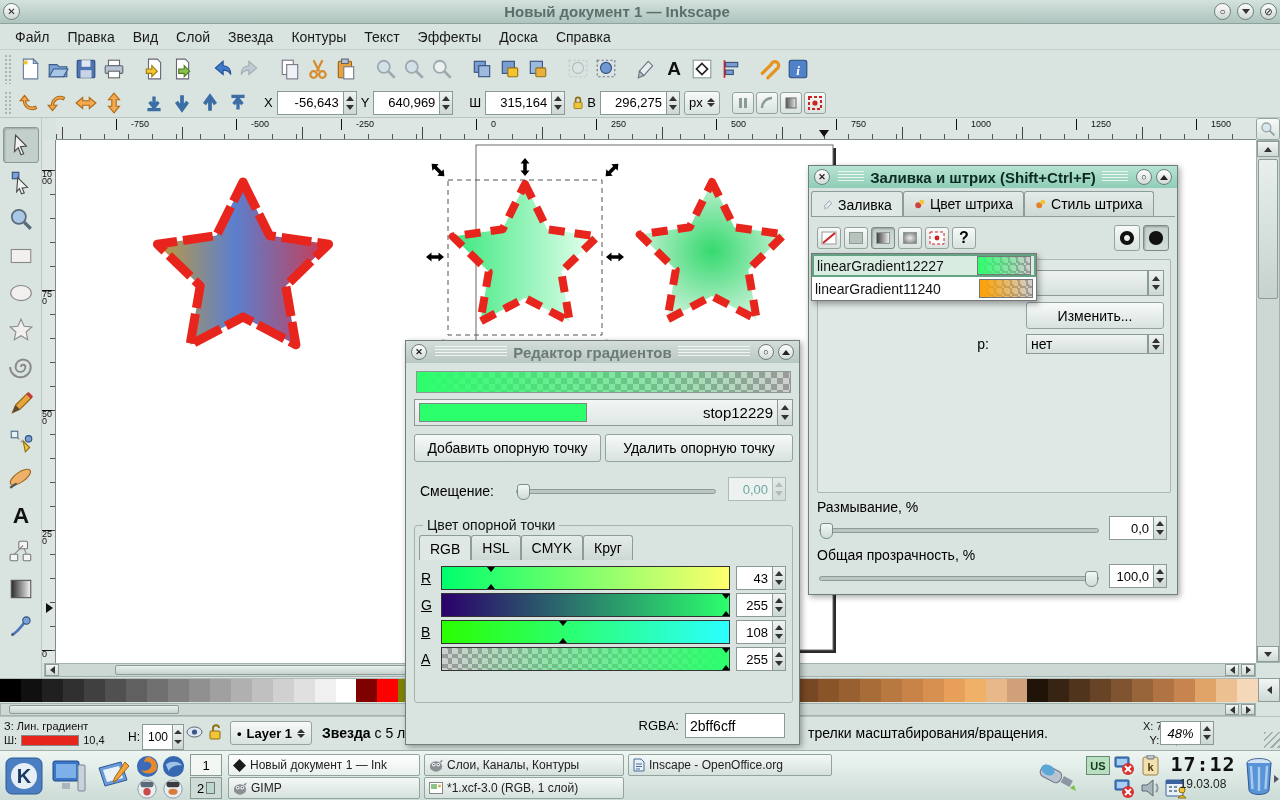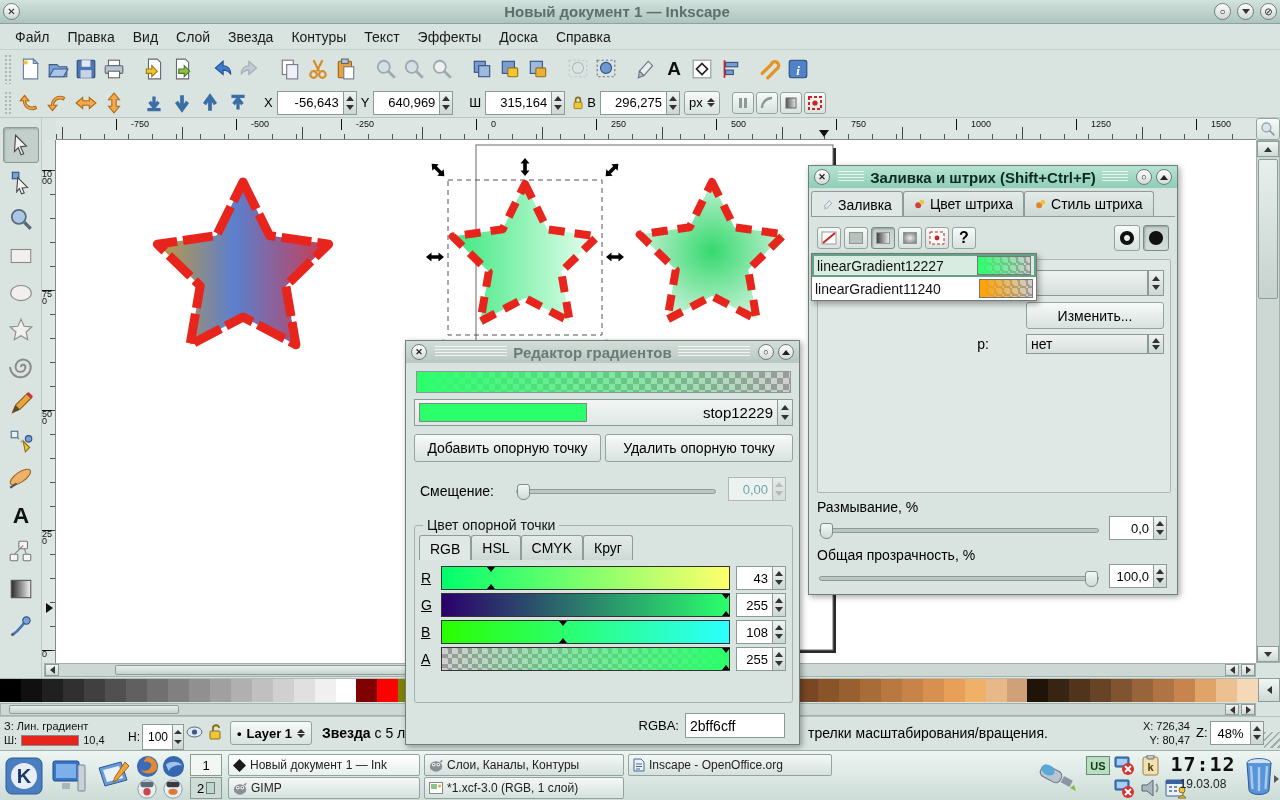--- a/index.html
+++ b/index.html
@@ -723,21 +723,21 @@
           <i class="tri-d" style="border-top-width:4px;"></i>
         </span>
     </div>
     <div class="abs" style="left:322px;top:8px;font-size:14px;white-space:nowrap;"><b>Звезда</b><span> с 5 лучам</span></div>
     <div class="abs" style="left:808px;top:8px;font-size:14px;white-space:nowrap;">трелки масштабирования/вращения.</div>
     <div class="abs two-line" style="left:1128px;top:2px;text-align:right;width:62px;">
       <div><span>X:</span> <span>726,34</span></div>
       <div><span>Y:</span> <span>80,47</span></div>
     </div>
     <span class="abs" style="left:1196px;top:8px;font-size:13px;">Z:</span>
-    <span class="abs spin" style="left:1210px;top:4px;">
+    <span class="abs spin" style="left:1160px;top:4px;font-style:italic;">
         <span class="spin-v" style="width:40px;justify-content:center;">48%</span>
         <span class="spin-btns">
           <i class="tri-u"></i>
           <i class="tri-d"></i>
         </span>
       </span>
     <div class="abs" style="right:0;bottom:1px;width:16px;height:16px;background:repeating-linear-gradient(135deg,#9fafab 0 2px,transparent 2px 5px);"></div>
   </div>
 
   <div class="dialog" style="left:405px;top:340px;width:395px;height:405px;">

